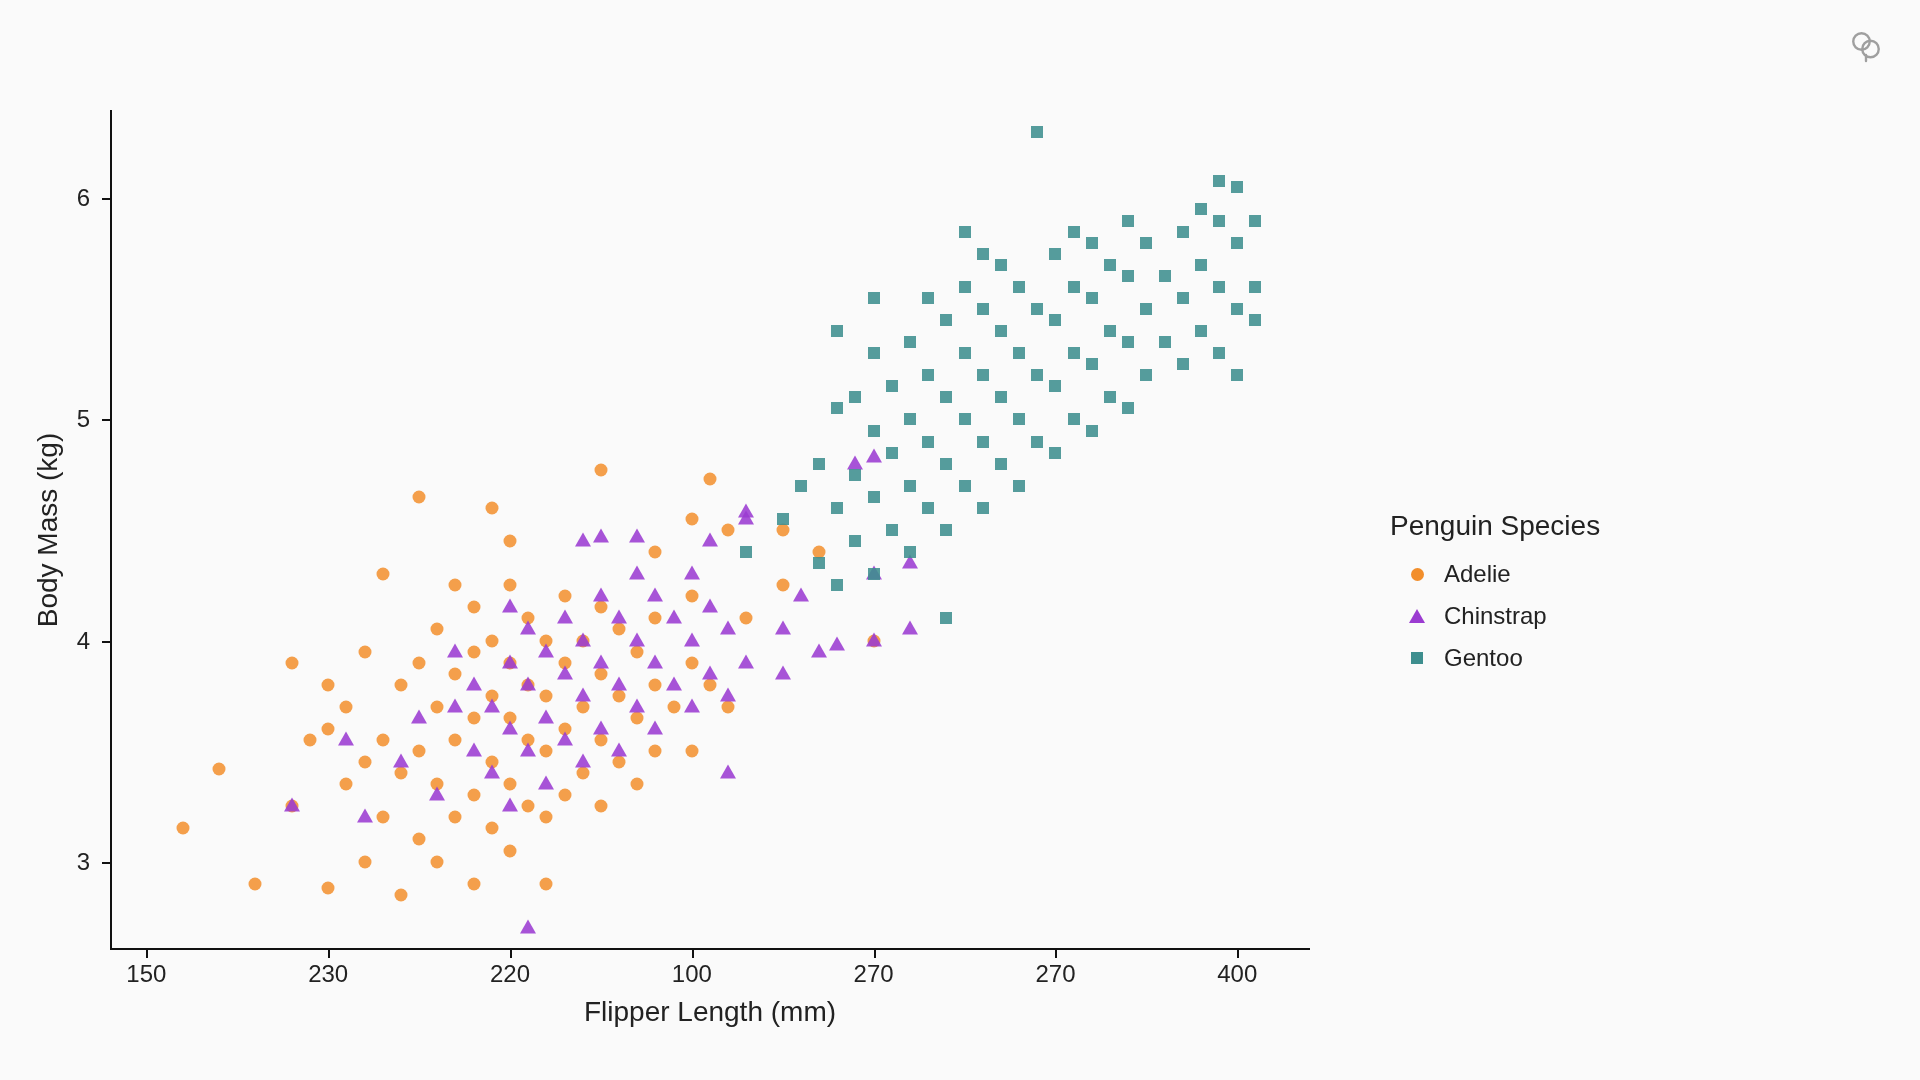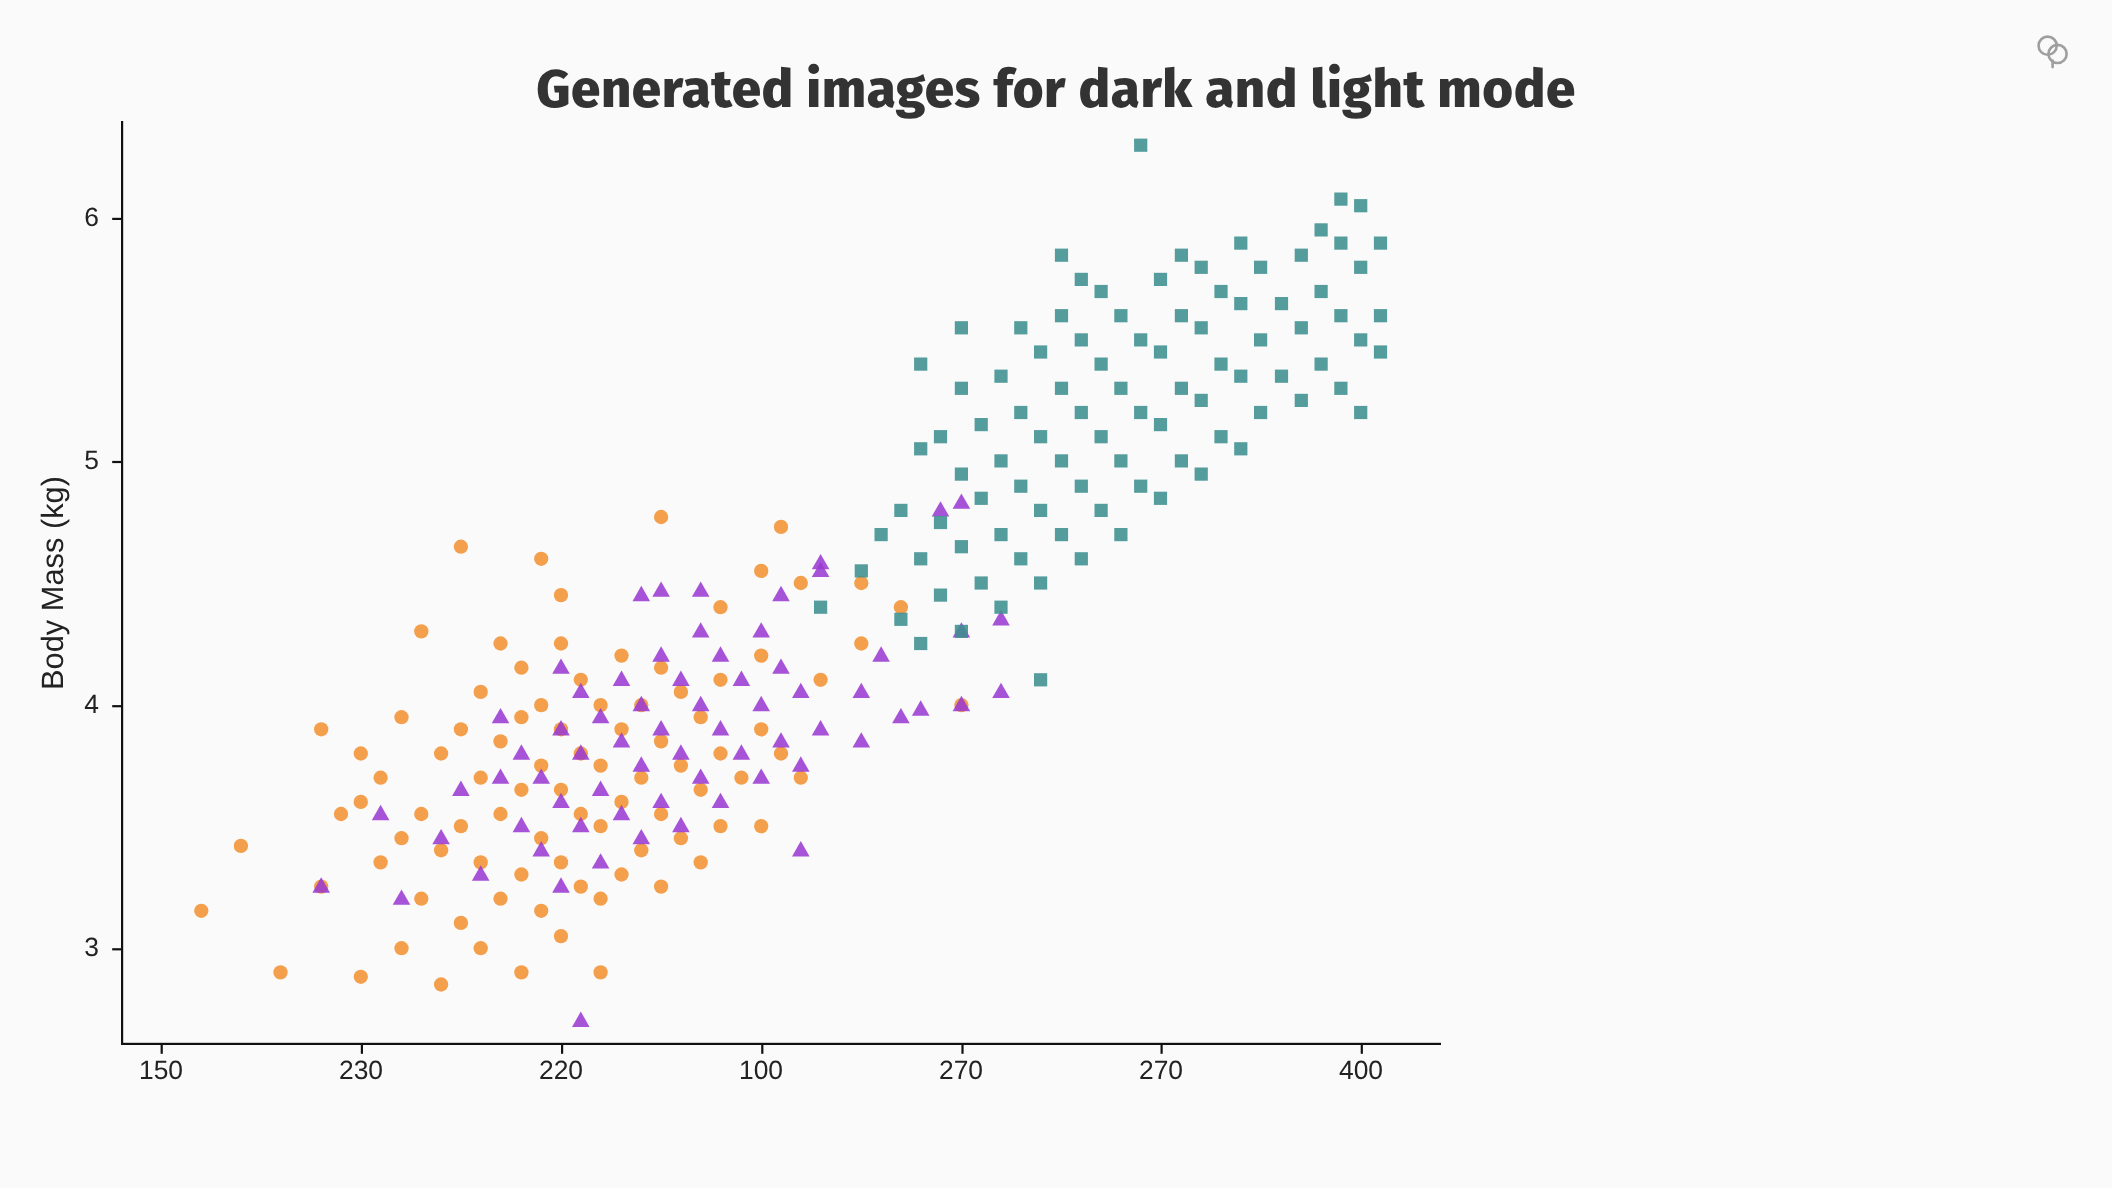--- a/index.html
+++ b/index.html
@@ -159,21 +159,20 @@
     border-left:8px solid transparent;
     border-right:8px solid transparent;
     border-bottom:14px solid #9b3bd1;
   }
 </style>
 </head>
 <body>
 
 <div class="page">
 
-  <h1 class="title">Generated images for dark and light mode</h1>
 
   <div class="theme-toggle">
     <svg viewBox="0 0 24 24" fill="none" stroke="#555" stroke-width="1.6">
       <circle cx="9" cy="9" r="5.5"></circle>
       <circle cx="15" cy="14" r="5.5"></circle>
       <path d="M12 22 L12 18" stroke-linecap="round"></path>
     </svg>
   </div>
 
   <div class="chart-outer">
@@ -459,16 +458,39 @@
         <div class="pt pt-square" style="left: 1109.09px; top: 70.7368px;"></div>
         <div class="pt pt-square" style="left: 1127.27px; top: 265.263px;"></div>
         <div class="pt pt-square" style="left: 1127.27px; top: 198.947px;"></div>
         <div class="pt pt-square" style="left: 1127.27px; top: 132.632px;"></div>
         <div class="pt pt-square" style="left: 1127.27px; top: 77.3684px;"></div>
         <div class="pt pt-square" style="left: 1145.45px; top: 176.842px;"></div>
         <div class="pt pt-square" style="left: 1145.45px; top: 210px;"></div>
         <div class="pt pt-square" style="left: 1145.45px; top: 110.526px;"></div>
       </div>
 
-
+    <div class="xlabel">Flipper Length (mm)</div>
+
+    <div class="legend">
+      <div class="legend-title">Penguin Species</div>
+
+      <div class="legend-row">
+        <span class="lg-mark">
+            <span class="lg-circle"></span>
+          </span>
+        <span>Adelie</span>
+      </div>
+      <div class="legend-row">
+        <span class="lg-mark">
+            <span class="lg-triangle"></span>
+          </span>
+        <span>Chinstrap</span>
+      </div>
+      <div class="legend-row">
+        <span class="lg-mark">
+            <span class="lg-square"></span>
+          </span>
+        <span>Gentoo</span>
+      </div>
+    </div>
 
   </div>
 </div>
 
 </body></html>

